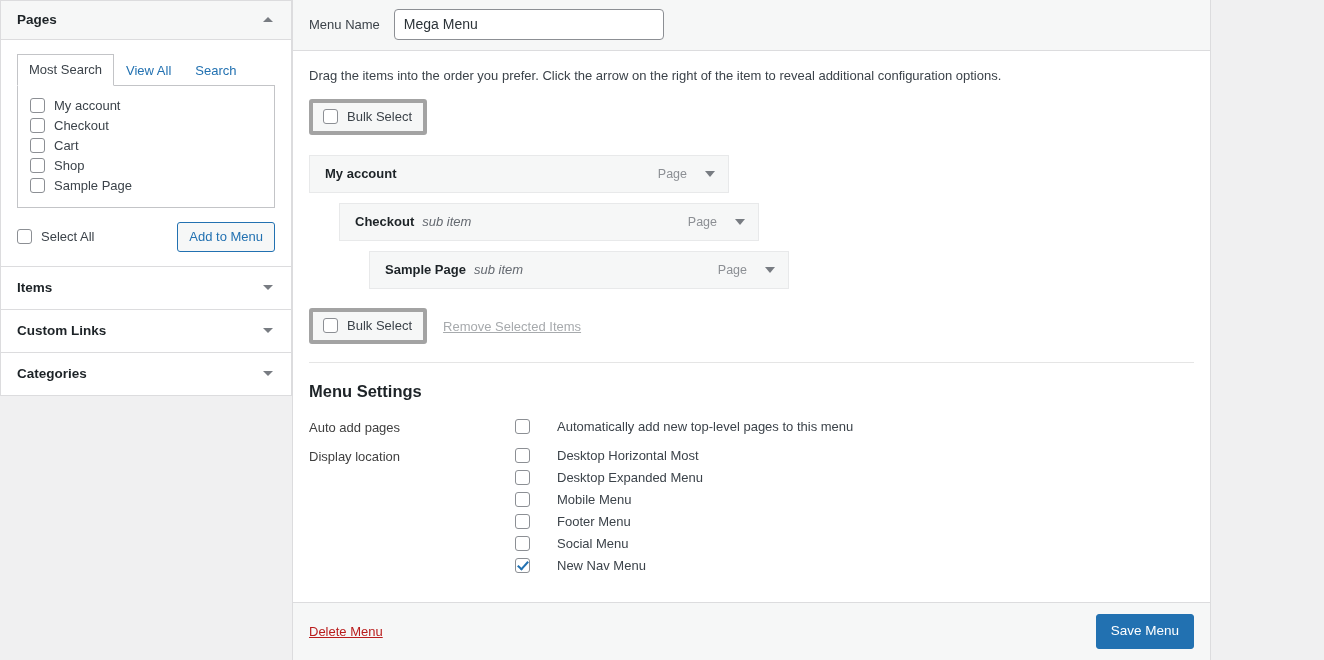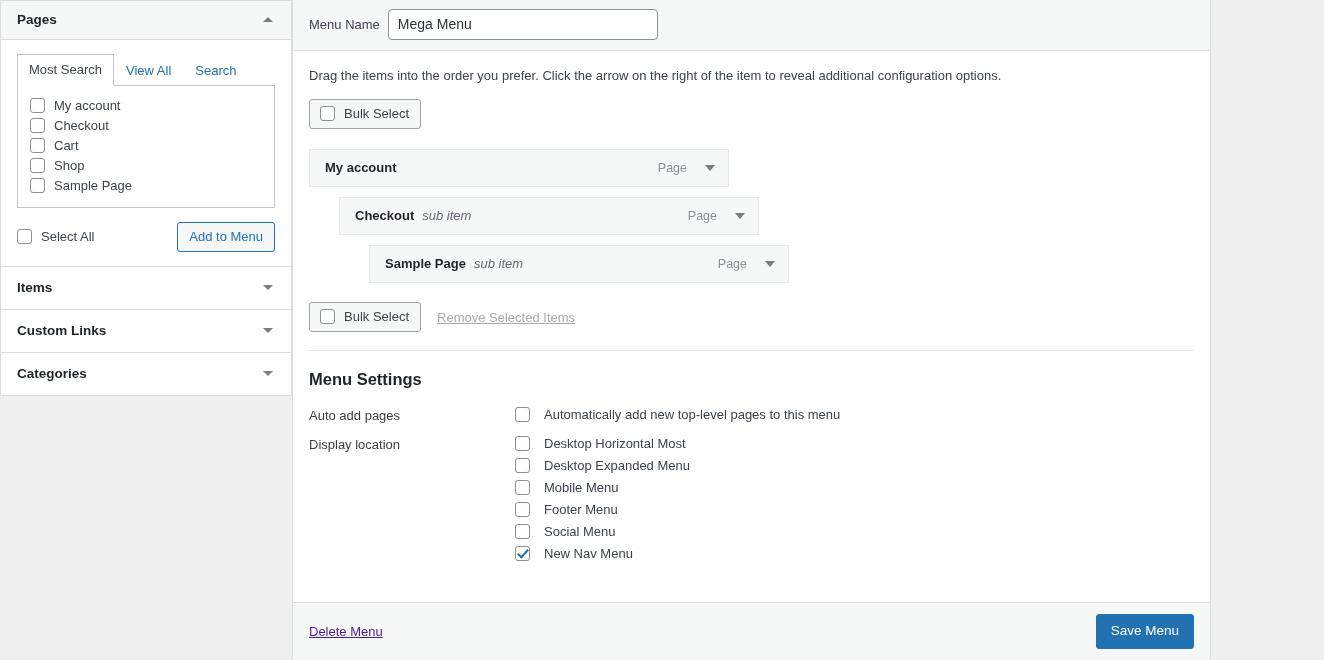--- a/index.html
+++ b/index.html
@@ -142,21 +142,21 @@
     flex-direction: column;
     position: relative;
     height: 660px;
   }
   .menu-name-bar {
     background: #f6f7f7;
     border-bottom: 1px solid #dcdcde;
     padding: 9px 16px 10px 16px;
     display: flex;
     align-items: center;
-    gap: 8px;
+    gap: 14px;
     min-height: 47px;
   }
   .menu-name-label { font-size: 13px; color: #3c434a; }
   .menu-name-input {
     width: 270px;
     padding: 6px 9px 7px 9px;
     border: 1px solid #8c8f94;
     border-radius: 4px;
     font-size: 14px;
     font-family: "Liberation Sans", sans-serif;
@@ -170,21 +170,21 @@
     flex: 1;
     overflow: hidden;
   }
   .hint { font-size: 13px; color: #3c434a; margin-bottom: 16px; }
 
   .bulk-btn {
     display: inline-flex;
     align-items: center;
     gap: 9px;
     background: #f6f7f7;
-    border: 1px solid #a3a3a3;
+    border: 4px solid #a3a3a3;
     border-radius: 3px;
     padding: 6px 11px 7px 10px;
     font-size: 13px;
     color: #3c434a;
     cursor: pointer;
   }
 
   .menu-items { margin-top: 20px; }
   .menu-item {
     display: flex;
@@ -228,38 +228,38 @@
   }
   .setting-row { display: flex; margin-bottom: 13px; }
   .setting-label {
     width: 206px;
     min-width: 206px;
     font-size: 13px;
     color: #404040;
     padding-top: 1px;
   }
   .setting-opts { display: flex; flex-direction: column; gap: 7px; }
-  .opt-row { display: flex; align-items: center; gap: 14px; cursor: pointer; }
+  .opt-row { display: flex; align-items: center; gap: 27px; cursor: pointer; }
   .opt-row .lbl { font-size: 13px; color: #3c434a; }
 
   
   .footer {
     border-top: 1px solid #dcdcde;
     background: #f6f7f7;
     padding: 13px 16px 13px 16px;
     display: flex;
     align-items: center;
     justify-content: space-between;
     height: 58px;
     position: absolute;
     bottom: 0; left: 0; right: 0;
   }
   .delete-link {
     font-size: 13px;
-    color: #4c1d95;
+    color: #b91c1c;
     text-decoration: underline;
     cursor: pointer;
   }
   .btn-primary {
     background: #2271b1;
     border: 1px solid #2271b1;
     color: #fff;
     border-radius: 3px;
     padding: 8px 14px 9px 14px;
     font-size: 13.5px;

